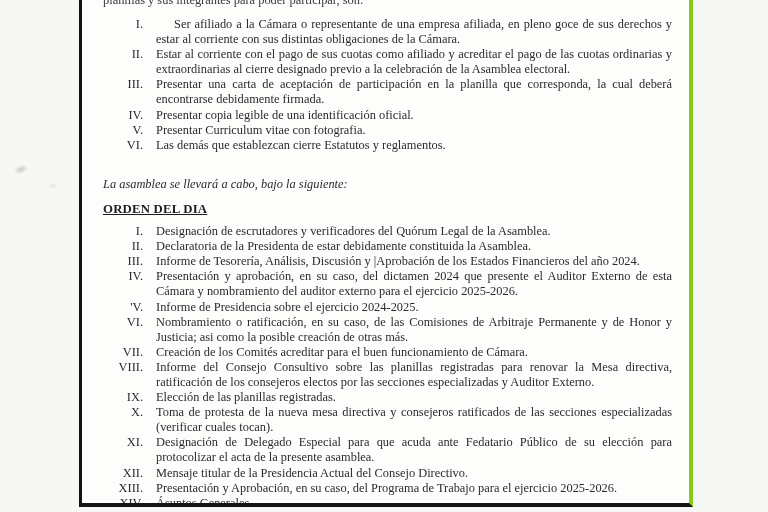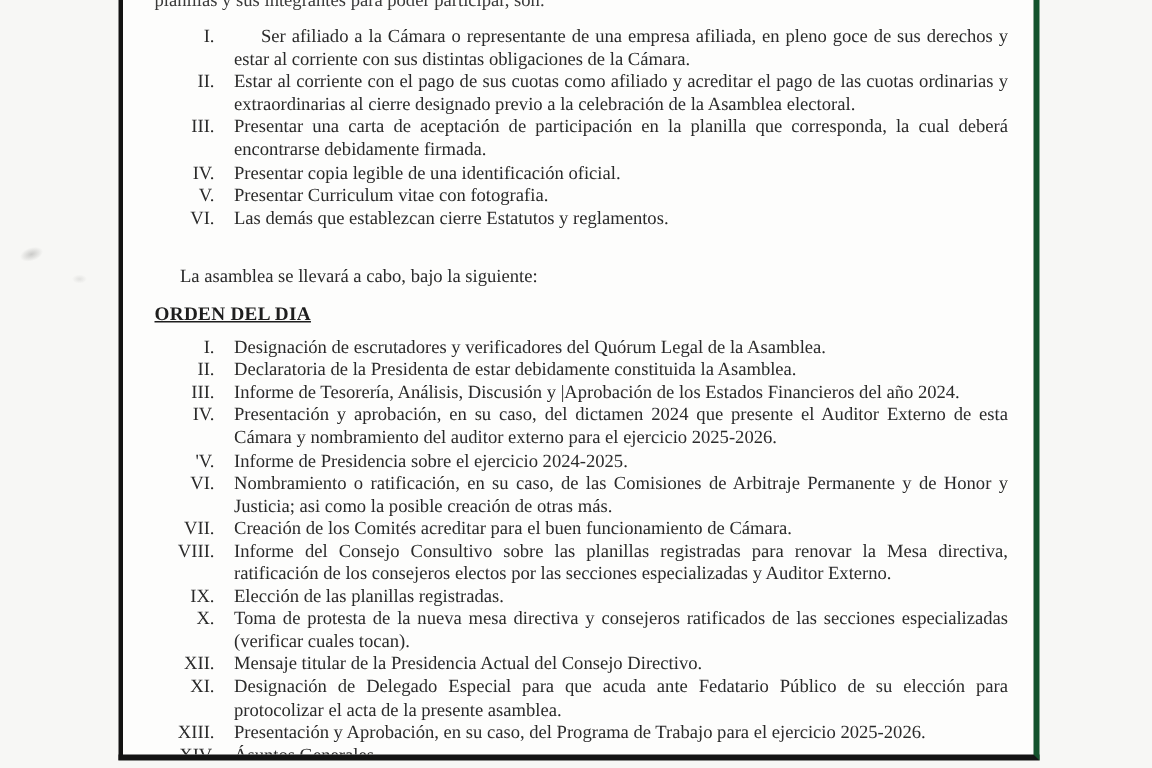--- a/index.html
+++ b/index.html
@@ -15,41 +15,41 @@
   }
   .scan-smudge2{
     position:absolute;left:48px;top:183px;width:10px;height:6px;
     background:radial-gradient(ellipse at center,rgba(150,150,148,.22),rgba(150,150,148,0) 70%);
   }
   .page{
     position:absolute;left:79px;top:0;
     width:607px;height:503px;
     background:#fdfdfc;
     border-left:3px solid #121212;
-    border-right:4px solid #14532d;
+    border-right:4px solid #84cc16;
     border-bottom:4px solid #141414;
     overflow:hidden;
   }
   .content{
     padding:0 17px 0 21px;
     font-size:12.4px;line-height:15.1px;color:#2b2b2b;
   }
   .cut-line{height:8px;overflow:hidden;}
   .cut-line span{display:block;margin-top:-7px;color:#3a3a3a;}
   .list{margin-top:9px;}
   .list.agenda{margin-top:7px;}
   .row{display:flex;align-items:flex-start;}
   .num{
     flex:0 0 40px;text-align:right;white-space:nowrap;
   }
   .txt{
     flex:1;margin-left:13px;text-align:justify;
   }
   .txt.first-indent{text-indent:18px;}
-  .intro{margin:24px 0 0 17px;}
+  .intro{margin:24px 0 0 0;font-style:italic;}
   .agenda-title{
     margin:10px 0 0 0;font-size:12.8px;font-weight:bold;color:#1e1e1e;
     letter-spacing:.2px;line-height:15.1px;text-decoration:underline;
   }
 </style>
 </head>
 <body>
 
 <div class="scan-smudge"></div>
 <div class="scan-smudge2"></div>
@@ -127,26 +127,26 @@
       </div>
       <div class="row">
         <span class="num">IX.</span>
         <span class="txt">Elección de las planillas registradas.</span>
       </div>
       <div class="row">
         <span class="num">X.</span>
         <span class="txt">Toma de protesta de la nueva mesa directiva y consejeros ratificados de las secciones especializadas (verificar cuales tocan).</span>
       </div>
       <div class="row">
+        <span class="num">XI.</span>
+        <span class="txt">Designación de Delegado Especial para que acuda ante Fedatario Público de su elección para protocolizar el acta de la presente asamblea.</span>
+      </div>
+      <div class="row">
         <span class="num">XII.</span>
         <span class="txt">Mensaje titular de la Presidencia Actual del Consejo Directivo.</span>
-      </div>
-      <div class="row">
-        <span class="num">XI.</span>
-        <span class="txt">Designación de Delegado Especial para que acuda ante Fedatario Público de su elección para protocolizar el acta de la presente asamblea.</span>
       </div>
       <div class="row">
         <span class="num">XIII.</span>
         <span class="txt">Presentación y Aprobación, en su caso, del Programa de Trabajo para el ejercicio 2025-2026.</span>
       </div>
       <div class="row">
         <span class="num">XIV.</span>
         <span class="txt">Ásuntos Generales.</span>
       </div>
     </div>

